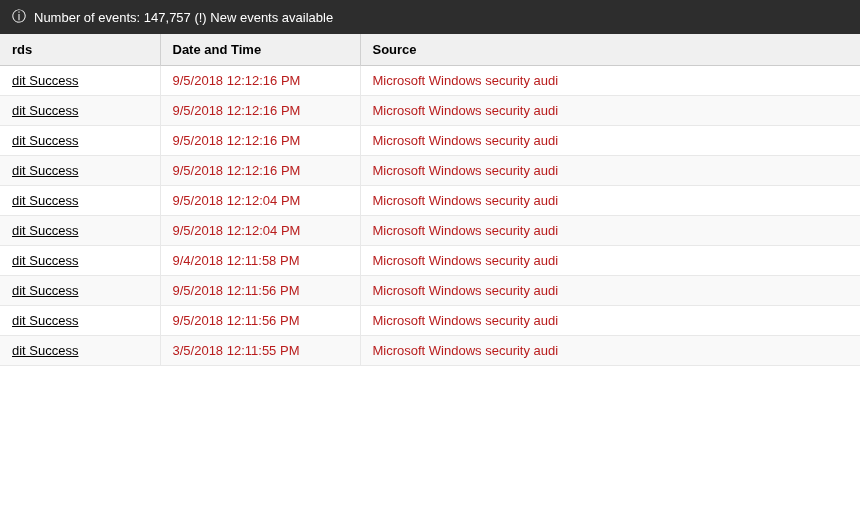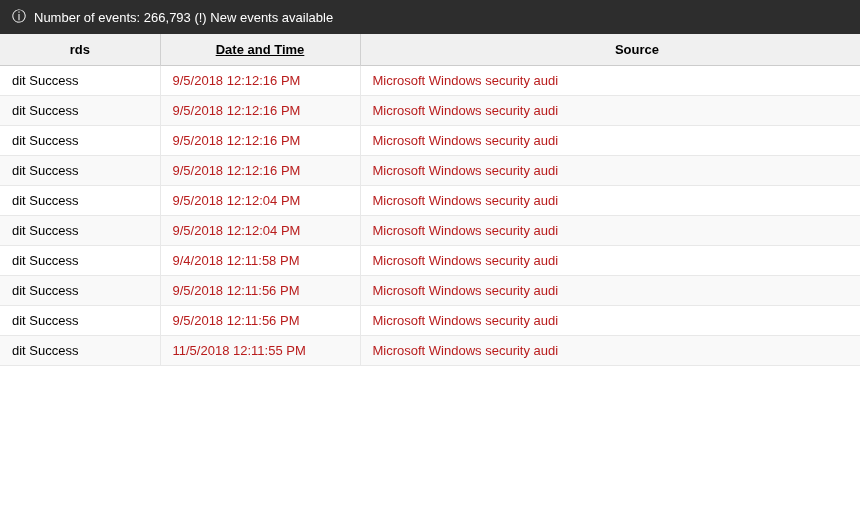--- a/index.html
+++ b/index.html
@@ -42,37 +42,36 @@
       border-collapse: collapse;
       table-layout: fixed;
     }
 
     thead tr {
       background: #f0f0f0;
       border-bottom: 1px solid #cccccc;
     }
 
     thead th {
-      text-align: center;
+      text-align: left;
       padding: 8px 12px;
       font-weight: 600;
       font-size: 13px;
       color: #000000;
       border-right: 1px solid #d0d0d0;
       white-space: nowrap;
       overflow: hidden;
     }
 
     thead th:first-child {
       width: 160px;
     }
 
     thead th:nth-child(2) {
       width: 200px;
-      text-decoration: underline;
     }
 
     thead th:nth-child(3) {
       width: 554px;
     }
 
     tbody tr {
       border-bottom: 1px solid #e8e8e8;
       background: #ffffff;
     }
@@ -102,28 +101,29 @@
     .col-datetime {
       width: 200px;
     }
 
     .col-source {
       width: 500px;
     }
 
     .audit-success {
       color: #000000;
+      text-decoration: underline;
     }
   </style>
 </head>
 <body>
 
 <div class="status-bar">
   <span class="status-icon">ⓘ</span>
-  <span>Number of events: 266,793 (!) New events available</span>
+  <span>Number of events: 147,757 (!) New events available</span>
 </div>
 
 <div class="table-container">
   <table>
     <thead>
       <tr>
         <th class="col-keywords">rds</th>
         <th class="col-datetime">Date and Time</th>
         <th class="col-source">Source</th>
       </tr>
@@ -169,18 +169,18 @@
           <td class="col-datetime">9/5/2018 12:11:56 PM</td>
           <td class="col-source">Microsoft Windows security audi</td>
         </tr>
         <tr>
           <td class="col-keywords audit-success">dit Success</td>
           <td class="col-datetime">9/5/2018 12:11:56 PM</td>
           <td class="col-source">Microsoft Windows security audi</td>
         </tr>
         <tr>
           <td class="col-keywords audit-success">dit Success</td>
-          <td class="col-datetime">11/5/2018 12:11:55 PM</td>
+          <td class="col-datetime">3/5/2018 12:11:55 PM</td>
           <td class="col-source">Microsoft Windows security audi</td>
         </tr>
       </tbody>
   </table>
 </div>
 
 </body></html>

